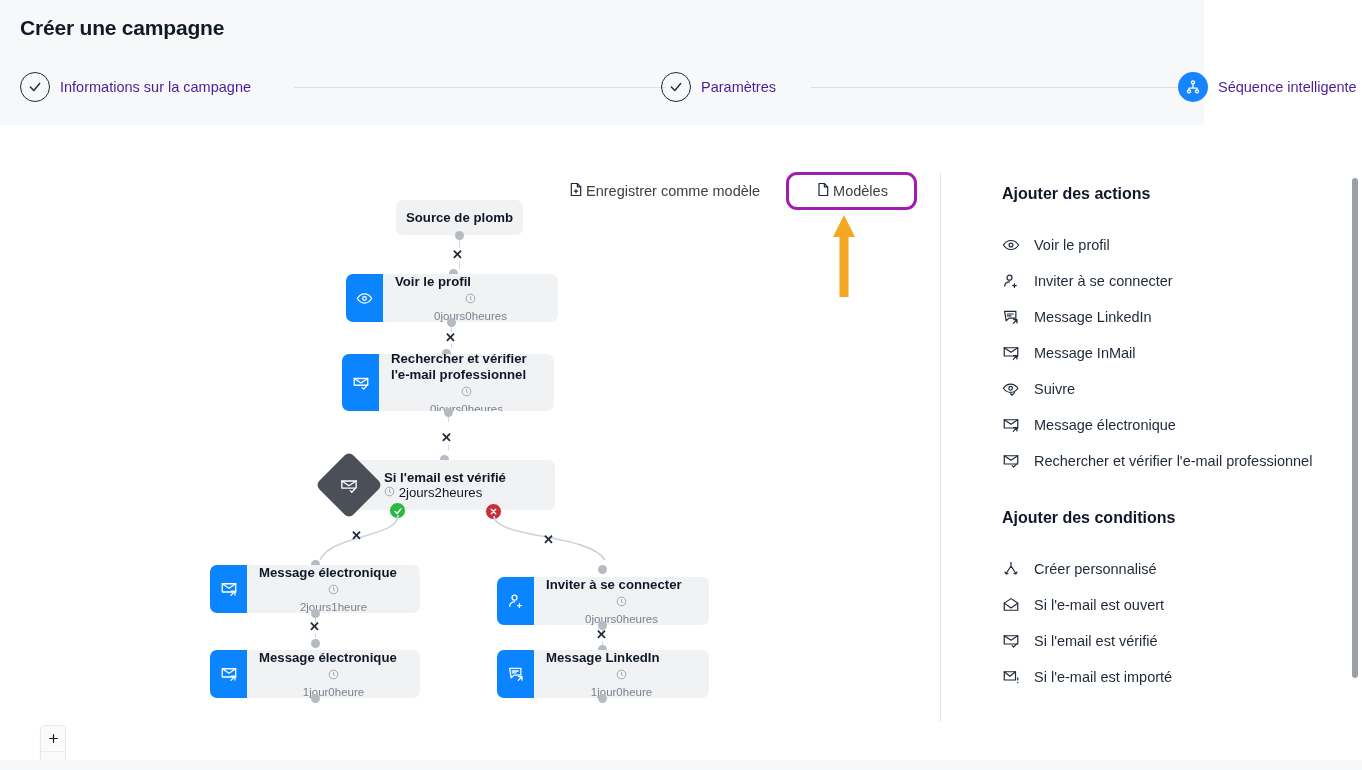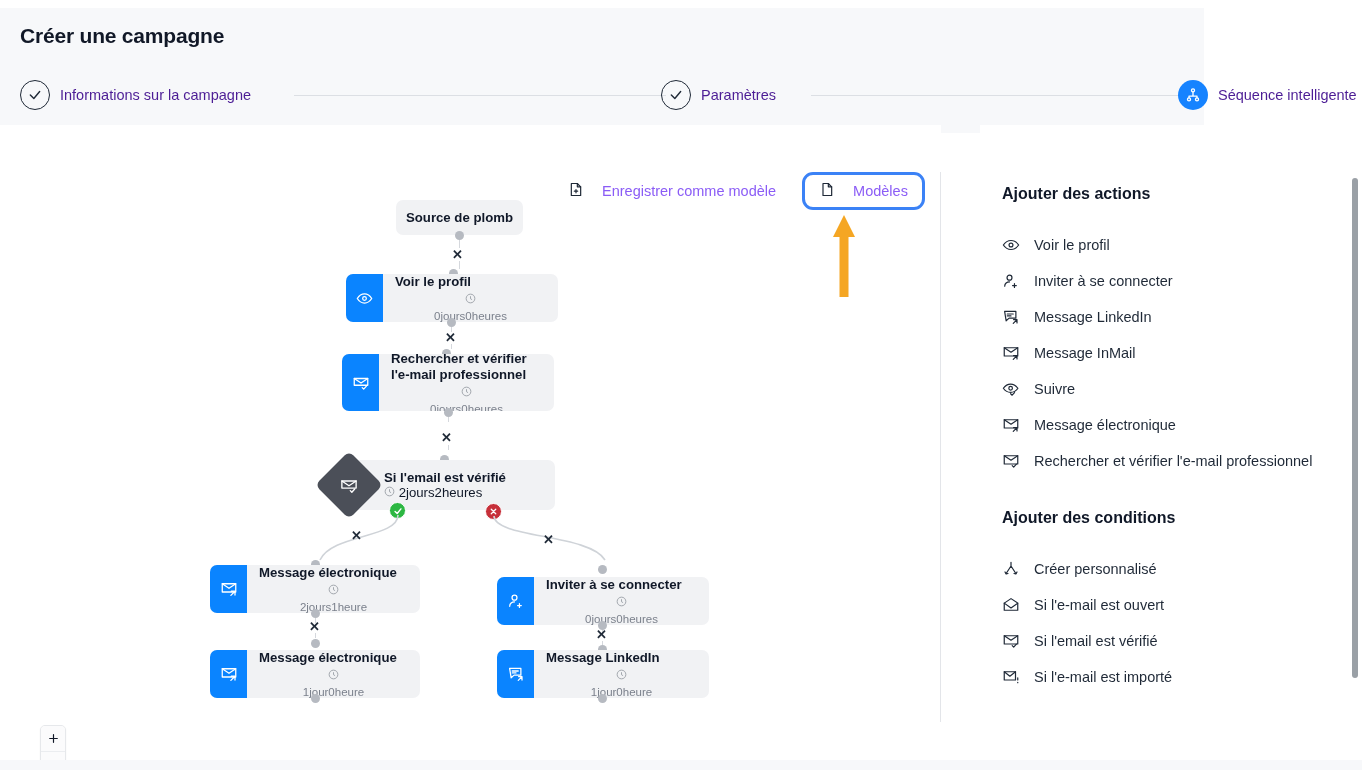--- a/index.html
+++ b/index.html
@@ -8,21 +8,21 @@
     width: 1362px; height: 770px;
     overflow: hidden;
     background: #ffffff;
     font-family: "Liberation Sans", sans-serif;
     color: #111827;
   }
   #app { position: relative; width: 1362px; height: 770px; }
 
   
   .header {
-    position: absolute; left: 0; top: 8px; width: 1204px; height: 125px;
+    position: absolute; left: 0; top: 0; width: 1204px; height: 125px;
     background: #f7f8fa;
   }
   .page-title {
     position: absolute; left: 20px; top: 16px;
     font-size: 21px; font-weight: 700; letter-spacing: -0.2px;
     color: #111827;
   }
   .steps {
     position: absolute; left: 20px; top: 72px; right: 0; height: 32px;
   }
@@ -45,29 +45,29 @@
     background: #ffffff; overflow: hidden;
   }
   .divider-v {
     position: absolute; left: 940px; top: 172px; width: 1px; height: 550px;
     background: #e3e5e9;
   }
 
   
   .canvas-tools { position: absolute; left: 560px; top: 180px; display: flex; align-items: center; gap: 0; }
   .tool-btn {
-    display: flex; align-items: center; gap: 18px;
-    font-size: 14.5px; color: #8b5cf6; cursor: pointer;
+    display: flex; align-items: center; gap: 2px;
+    font-size: 14.5px; color: #404040; cursor: pointer;
     padding: 8px 10px; background: transparent; border: none;
     font-family: "Liberation Sans", sans-serif;
     white-space: nowrap;
   }
   .tool-btn.highlight {
-    border: 3px solid #3b82f6; border-radius: 11px;
-    background: #fff; margin-left: 16px; padding: 6px 14px;
+    border: 3px solid #a21caf; border-radius: 11px;
+    background: #fff; margin-left: 16px; padding: 6px 26px;
   }
 
   .arrow-up { position: absolute; left: 830px; top: 210px; width: 28px; height: 86px; }
 
   
   .zoom-ctrl {
     position: absolute; left: 40px; top: 600px;
     width: 26px; border-radius: 5px; overflow: hidden;
     border: 1px solid #e6e8eb; background: #fbfbfc;
     box-shadow: 0 1px 2px rgba(16,24,40,.06);

